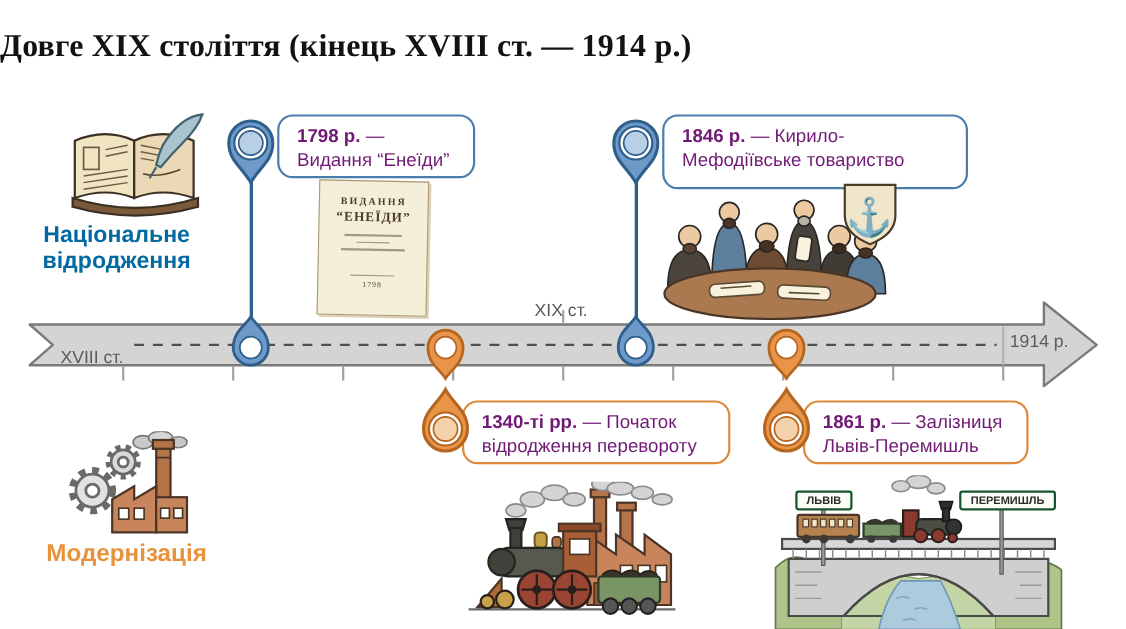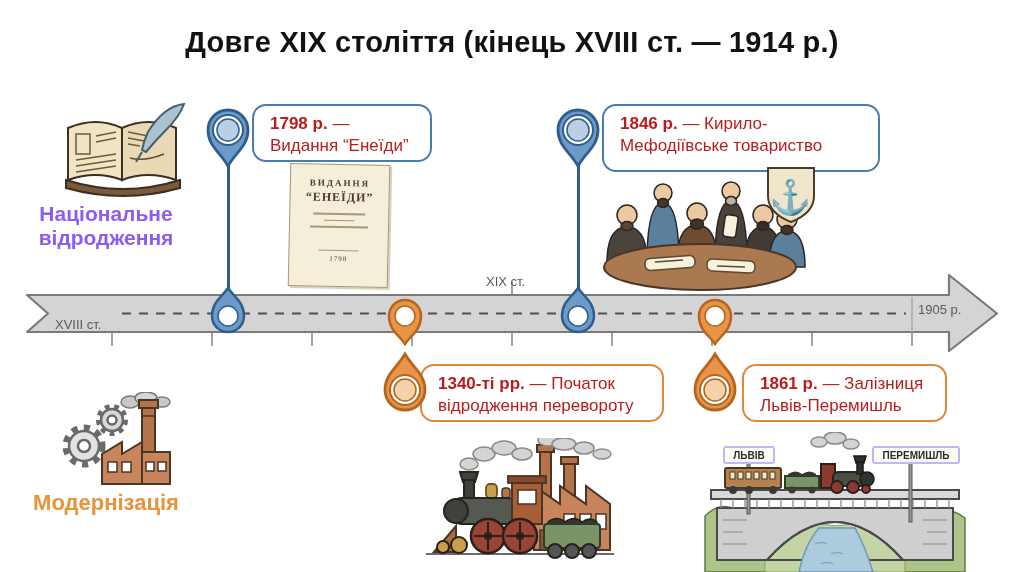--- a/index.html
+++ b/index.html
@@ -1,60 +1,60 @@
 <!DOCTYPE html>
 <html><head>
 <meta charset="utf-8">
 <style>
   html,body{margin:0;padding:0;background:#fff;}
   .stage{position:relative;width:1024px;height:572px;background:#ffffff;
          font-family:"Liberation Sans",sans-serif;overflow:hidden;}
 
-  .title{position:absolute;top:26px;left:0;width:100%;text-align:center;
-         font-size:29px;font-weight:bold;color:#121212;letter-spacing:.2px;}
+  .title{position:absolute;top:26px;left:0;width:100%;
+         font-size:29px;font-weight:bold;color:#121212;letter-spacing:.2px;font-family:Liberation Serif, serif;}
 
   
   .track-label{position:absolute;font-weight:bold;text-align:center;line-height:1.15;}
-  .track-label.blue{left:28px;top:202px;width:156px;font-size:21px;color:#8b5cf6;}
-  .track-label.orange{left:24px;top:490px;width:164px;font-size:22px;color:#e8923c;}
+  .track-label.blue{left:28px;top:202px;width:156px;font-size:21px;color:#0369a1;}
+  .track-label.orange{left:24px;top:490px;width:164px;font-size:22px;color:#e8923c;text-align:right;}
 
   
   .callout{position:absolute;box-sizing:border-box;background:#fff;border-radius:14px;
-           padding:7px 12px 7px 16px;font-size:17px;line-height:1.28;color:#b91c1c;}
+           padding:7px 12px 7px 16px;font-size:17px;line-height:1.28;color:#701a75;}
   .callout b{font-weight:bold;}
   .callout.blue{border:2.5px solid #4a7dad;}
   .callout.orange{border:2.5px solid #e0883a;}
   #c1798{left:252px;top:104px;width:180px;height:58px;}
   #c1846{left:602px;top:104px;width:278px;height:68px;}
   #c1830{left:420px;top:364px;width:244px;height:58px;}
-  #c1861{left:730px;top:364px;width:205px;height:58px;margin-left:12px;}
+  #c1861{left:730px;top:364px;width:205px;height:58px;}
 
   .abs{position:absolute;}
   .vline{position:absolute;width:2.5px;background:#2e5e8c;}
 
   
-  .band-label{position:absolute;color:#5a5a5a;font-size:13px;}
+  .band-label{position:absolute;color:#5a5a5a;font-size:16px;}
 
   
   .eneida{position:absolute;left:289px;top:164px;width:100px;height:123px;
           background:#f5eed9;border:1.5px solid #a89878;transform:rotate(1.2deg);
           box-shadow:2px 2px 0 #ddd0b4;font-family:"Liberation Serif",serif;
           color:#4a3c28;text-align:center;box-sizing:border-box;padding-top:13px;}
   .en-l1{font-size:9px;font-weight:bold;letter-spacing:2px;}
   .en-l2{font-size:12px;font-weight:bold;letter-spacing:1px;margin-top:2px;}
   .pline{height:1.5px;background:#8a7a5f;margin:5px auto 0 auto;opacity:.75;}
   .pl1{width:52px;margin-top:8px;}
   .pl2{width:30px;}
   .pl3{width:58px;}
   .pl4{width:40px;height:1px;margin-top:22px;}
   .en-year{font-size:7px;margin-top:4px;letter-spacing:1px;}
 
   
   .sign{position:absolute;box-sizing:border-box;height:18px;background:#fdfdf8;
-        border:2px solid #c4b5fd;border-radius:3px;color:#2a2a2a;font-weight:bold;
+        border:2px solid #14532d;border-radius:3px;color:#2a2a2a;font-weight:bold;
         display:flex;align-items:center;justify-content:center;}
   .sign-left{left:723px;top:446px;width:52px;font-size:10px;}
   .sign-right{left:872px;top:446px;width:88px;font-size:10px;}
 </style>
 </head>
 <body>
 
 <div class="stage">
 
   <div class="title">Довге XIX століття (кінець XVIII ст. — 1914 р.)</div>
@@ -121,21 +121,21 @@
       <line x1="712" y1="63" x2="712" y2="76"></line>
         <line x1="812" y1="63" x2="812" y2="76"></line>
       <line x1="912" y1="63" x2="912" y2="76"></line>
       <line x1="512" y1="12" x2="512" y2="24"></line>
       <line x1="912" y1="27" x2="912" y2="62" stroke="#b2b2b2"></line>
     </g>
   </svg>
 
   <div class="band-label" style="left:55px;top:317px">XVIII ст.</div>
   <div class="band-label" style="left:486px;top:274px">XIX ст.</div>
-  <div class="band-label" style="left:918px;top:302px">1905 р.</div>
+  <div class="band-label" style="left:918px;top:302px">1914 р.</div>
 
   <div class="vline" style="left:227px;top:162px;height:130px"></div>
   <div class="vline" style="left:577px;top:162px;height:130px"></div>
 
   <svg class="abs" style="left:206px;top:284px" width="44" height="52" viewBox="0 0 44 52">
     <path d="M22 4 C28 13 38 18 38 32 a16 16 0 1 1 -32 0 C6 18 16 13 22 4 Z" fill="#6d9ac8" stroke="#2e5e8c" stroke-width="2.5"></path>
     <circle cx="22" cy="32" r="10" fill="#fff" stroke="#2e5e8c" stroke-width="1.5"></circle>
   </svg>
   <svg class="abs" style="left:556px;top:284px" width="44" height="52" viewBox="0 0 44 52">
     <path d="M22 4 C28 13 38 18 38 32 a16 16 0 1 1 -32 0 C6 18 16 13 22 4 Z" fill="#6d9ac8" stroke="#2e5e8c" stroke-width="2.5"></path>

